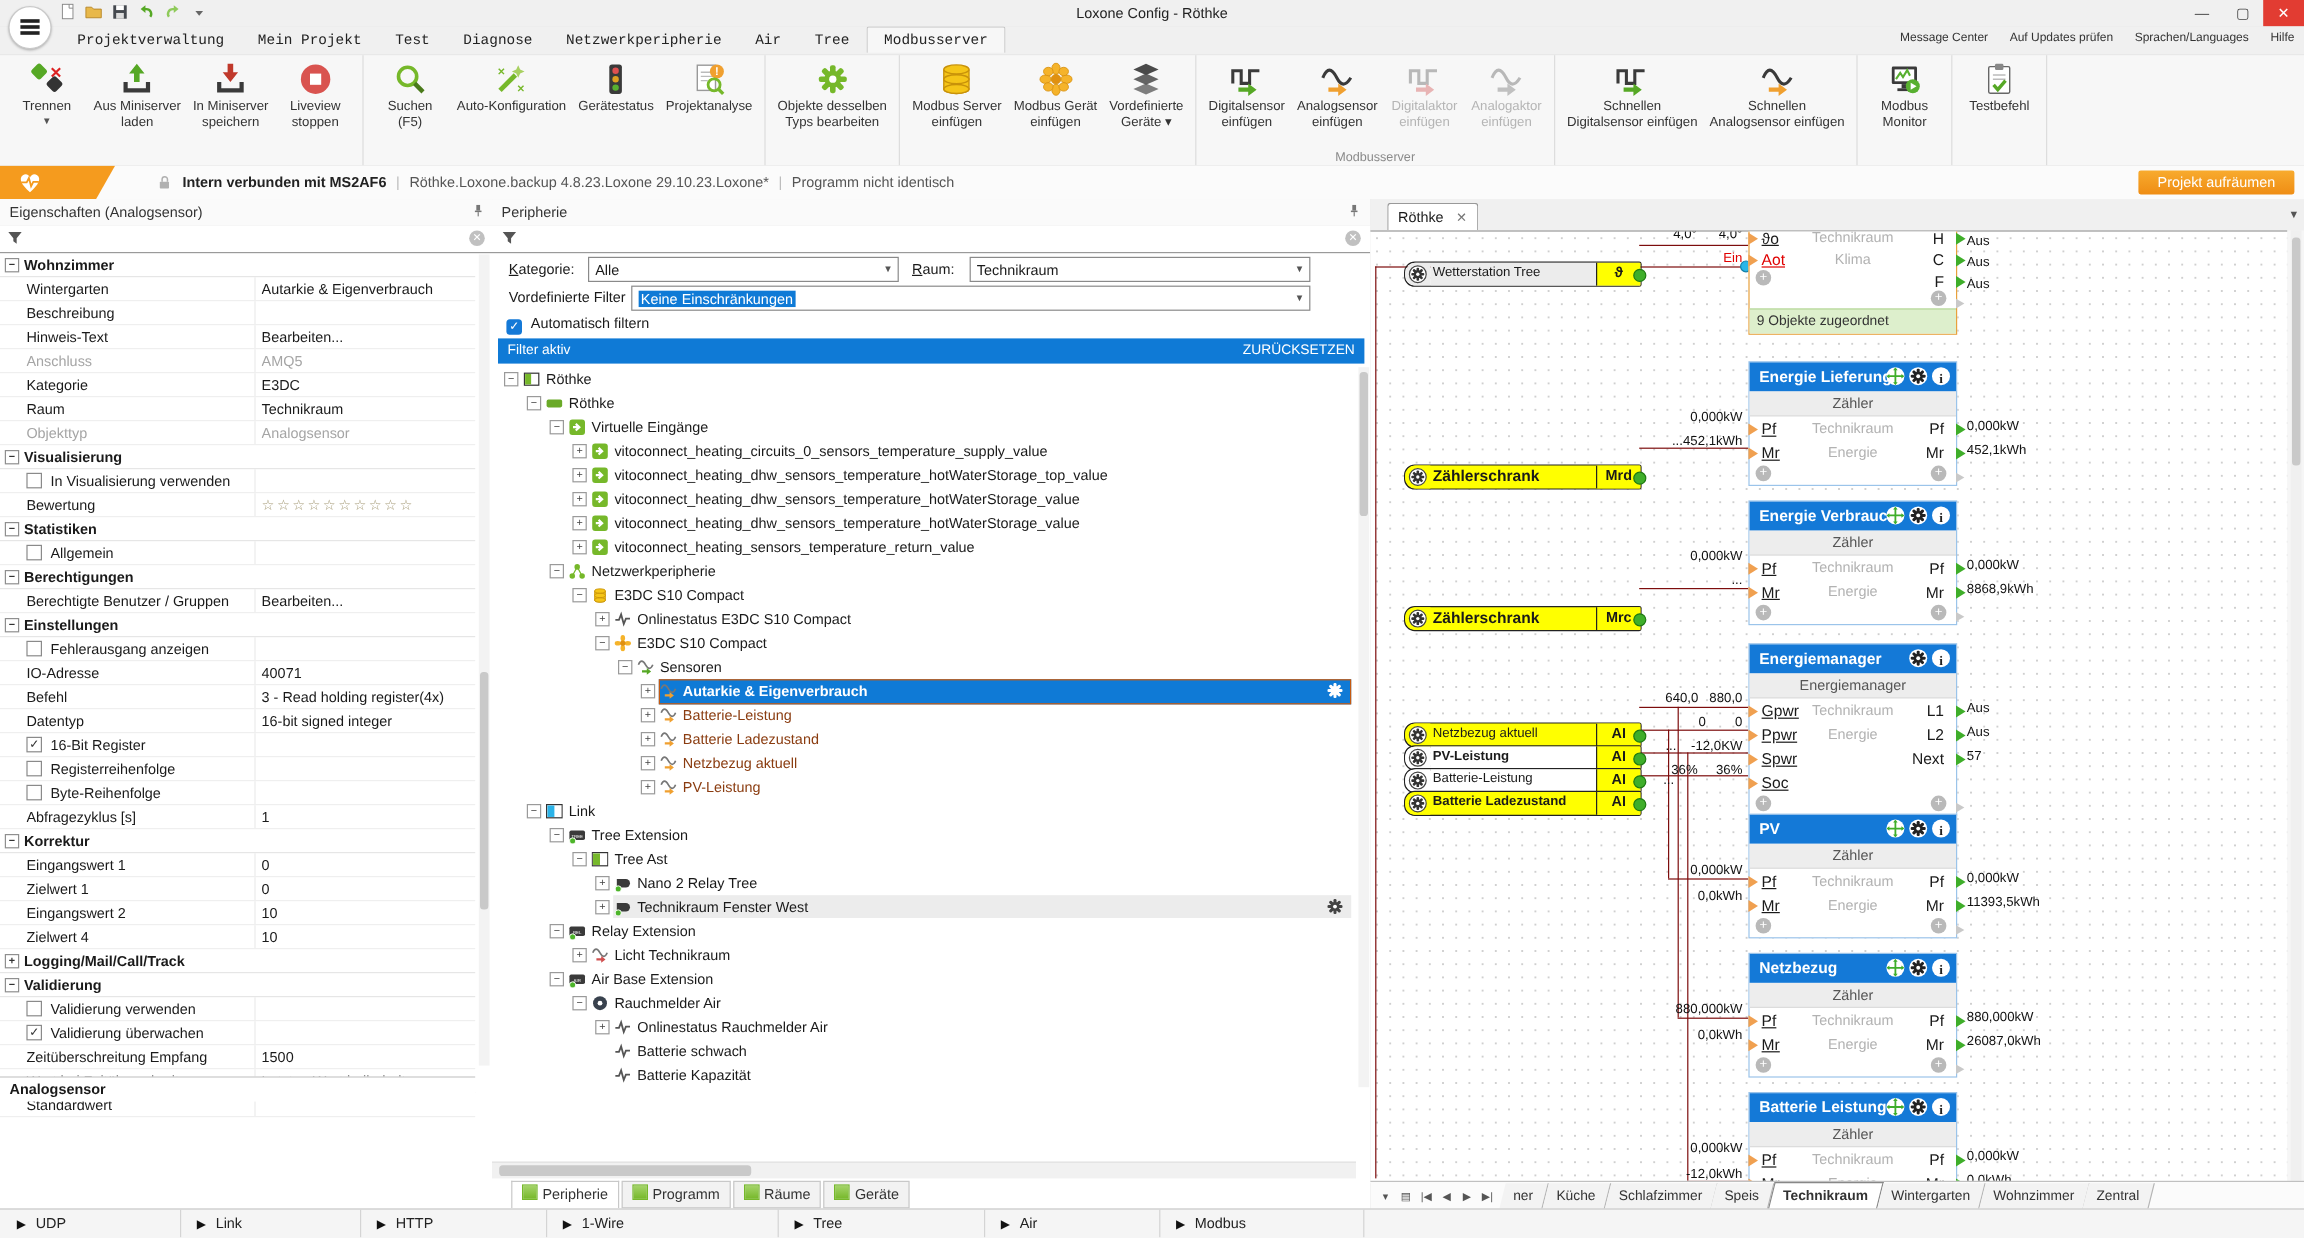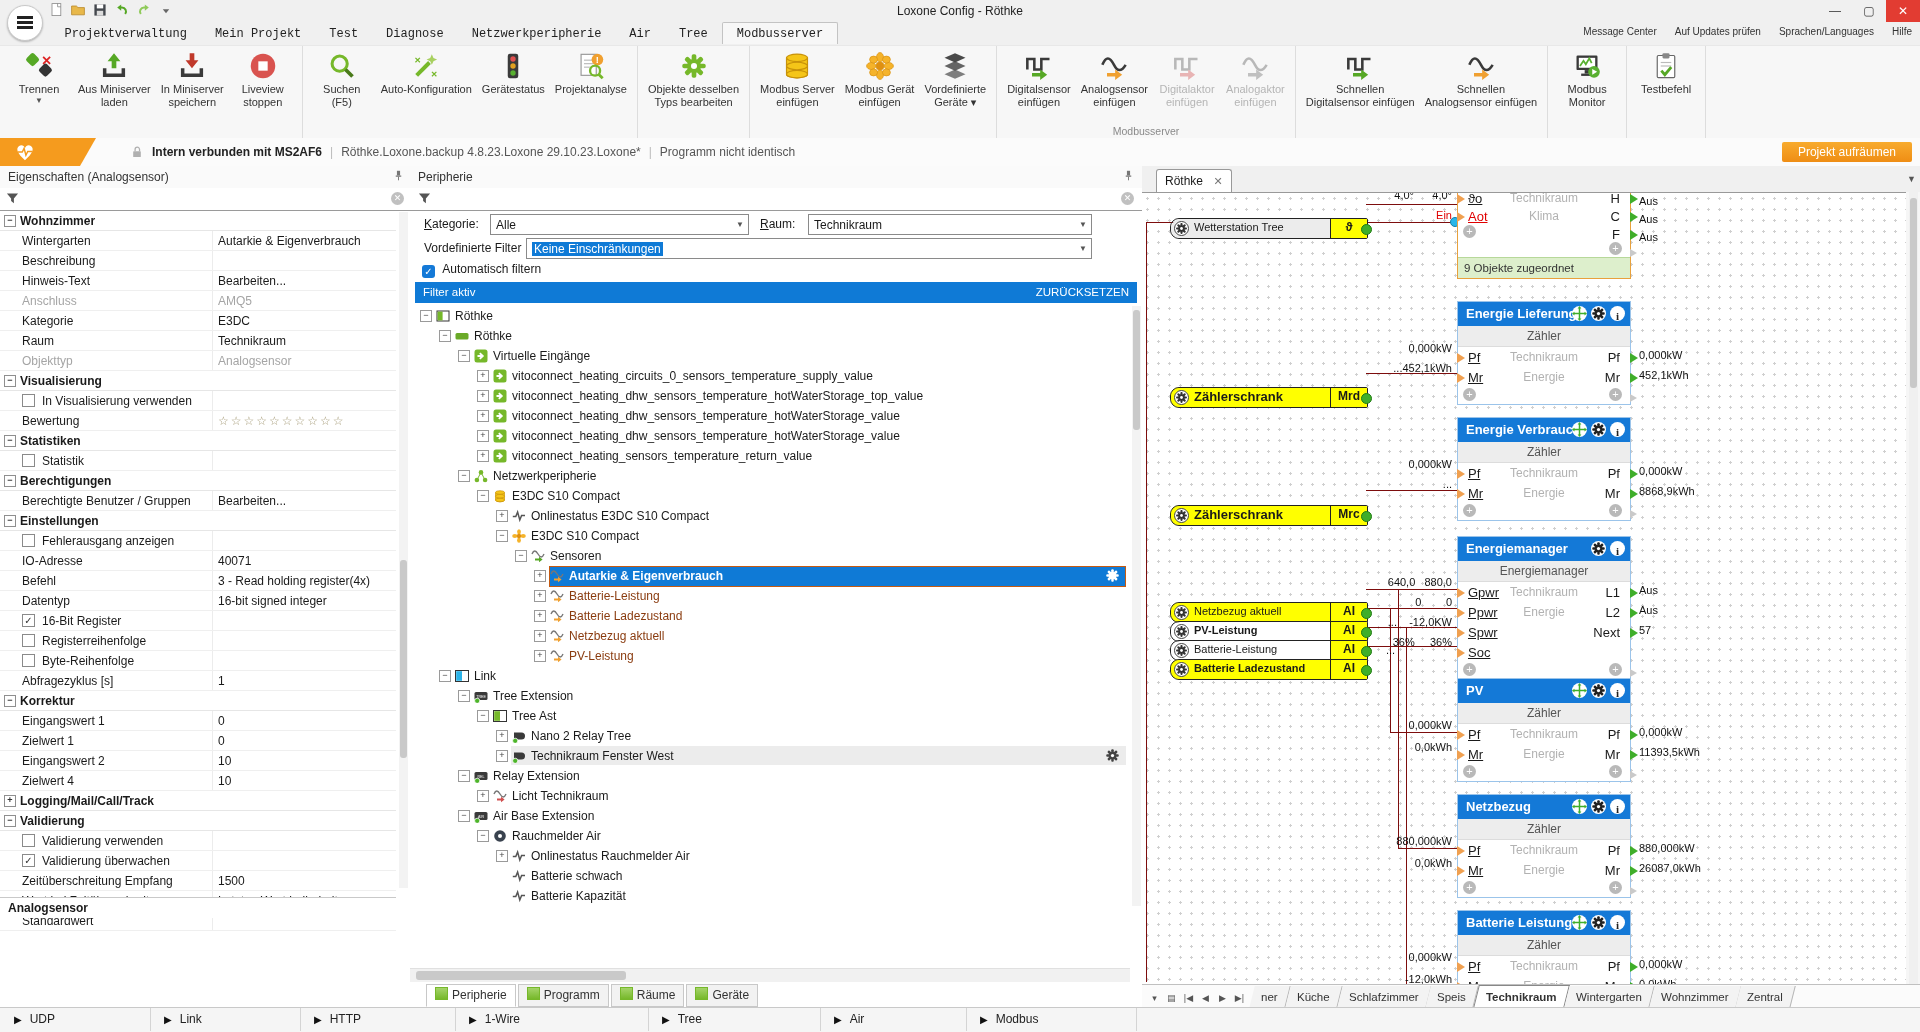--- a/index.html
+++ b/index.html
@@ -439,21 +439,21 @@
           <div class="lab">Bewertung</div>
           <div class="vline"></div>
           <div class="val stars">☆☆☆☆☆☆☆☆☆☆</div>
         </div>
         <div class="prow sec">
           <div class="expbox">−</div>
           <div class="slab">Statistiken</div>
         </div>
         <div class="prow chk">
           <div class="cbox"></div>
-          <div class="lab">Statistik</div>
+          <div class="lab">Allgemein</div>
           <div class="vline"></div>
         </div>
         <div class="prow sec">
           <div class="expbox">−</div>
           <div class="slab">Berechtigungen</div>
         </div>
         <div class="prow">
           <div class="lab">Berechtigte Benutzer / Gruppen</div>
           <div class="vline"></div>
           <div class="val">Bearbeiten...</div>

